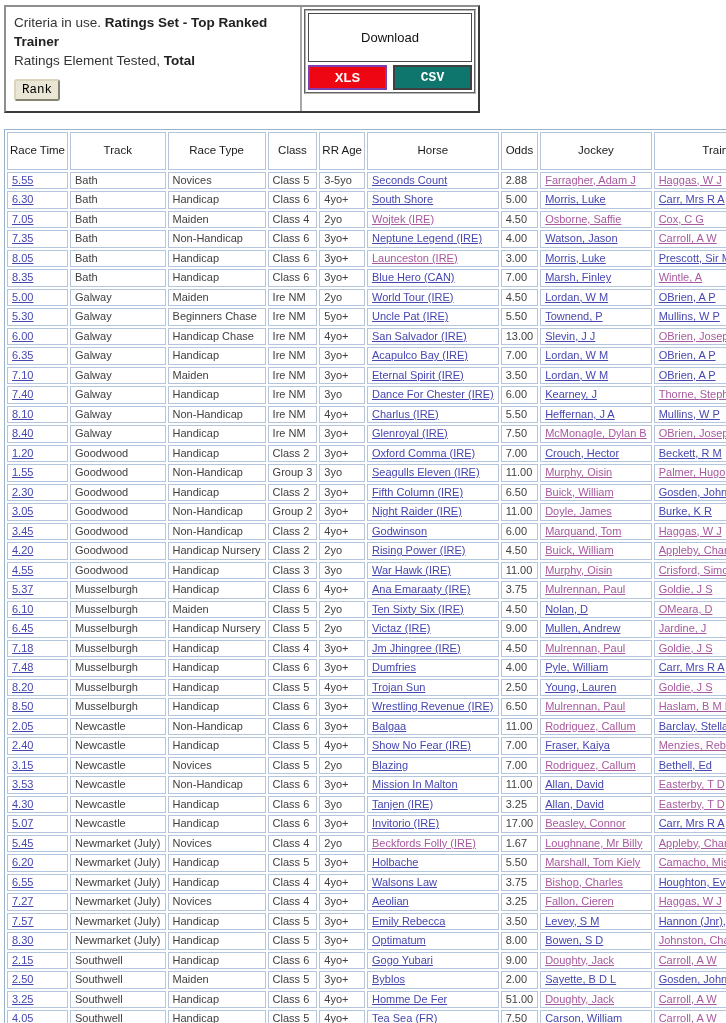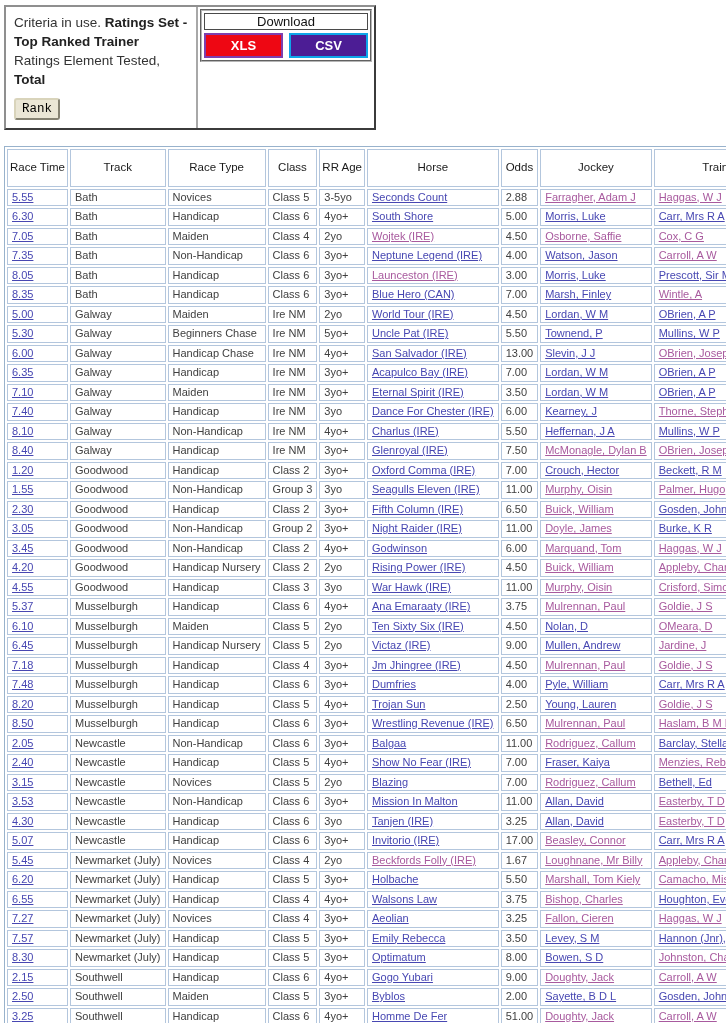--- a/index.html
+++ b/index.html
@@ -1,38 +1,38 @@
 <!DOCTYPE html>
 <html><head>
 <meta charset="utf-8">
 <style>
   * { box-sizing: border-box; }
   html,body { margin:0; padding:0; background:#ffffff; }
   body { font-family:"Liberation Sans","DejaVu Sans",sans-serif; color:#404040; width:726px; }
   .page { padding:5px 4px; }
 
   
-  .top-area { display:flex; width:372px; border:2px solid #8f8f8f; border-style:outset; background:#fff; min-height:108px; }
+  .top-area { display:flex; width:476px; border:2px solid #8f8f8f; border-style:outset; background:#fff; min-height:108px; }
   .criteria-cell { flex:1; padding:6px 8px 8px 8px; border-right:2px solid #a8a8a8; }
   .criteria-line { font-size:13.5px; color:#333; line-height:19px; }
   .criteria-line b { color:#222; }
   .btn-row { margin-top:9px; }
   .btn-row + .btn-row { margin-top:6px; }
   button.sys-btn {
     font-family:Liberation Mono, monospace; font-size:12.5px; color:#000;
     background:#eae6d5; border:2px outset #d9d4bb; border-radius:3px;
     padding:2px 6px; margin-right:3px; cursor:pointer;
   }
   .download-cell { width:176px; padding:2px; }
   .download-box { border:2px groove #b5b5b5; padding:2px; background:#fff; }
-  .download-title { border:1px solid #4a4a4a; text-align:center; font-size:13px; color:#111; padding:0 0; margin-bottom:3px; background:#fff; }
+  .download-title { border:1px solid #4a4a4a; text-align:center; font-size:13px; color:#111; padding:16px 0; margin-bottom:3px; background:#fff; }
   .dl-buttons { display:flex; gap:6px; }
   .dl-btn { flex:1; text-align:center; font-size:13px; font-weight:bold; color:#fff; padding:3px 0; cursor:pointer; }
   .dl-xls { background:#ee0713; border:2px solid #7e3fae; }
-  .dl-csv { background:#4c1d95; border:2px solid #0ea5e9; }
+  .dl-csv { background:#0f766e; border:2px solid #404040;font-family:Liberation Mono, monospace; }
 
   
   table.races { border-collapse:separate; border-spacing:2px; width:718px; margin-top:16px;
                 border:1px solid #98b2cc; background:#fff; }
   table.races th, table.races td {
     border:1px solid #b3c6dd; background:#fff; padding:1px 4px;
     font-size:11px; line-height:13.5px; white-space:nowrap; overflow:hidden;
     text-align:left; font-weight:normal; color:#404040;
   }
   table.races th { text-align:center; color:#1a1a1a; font-size:11.5px; padding:11px 2px; }

